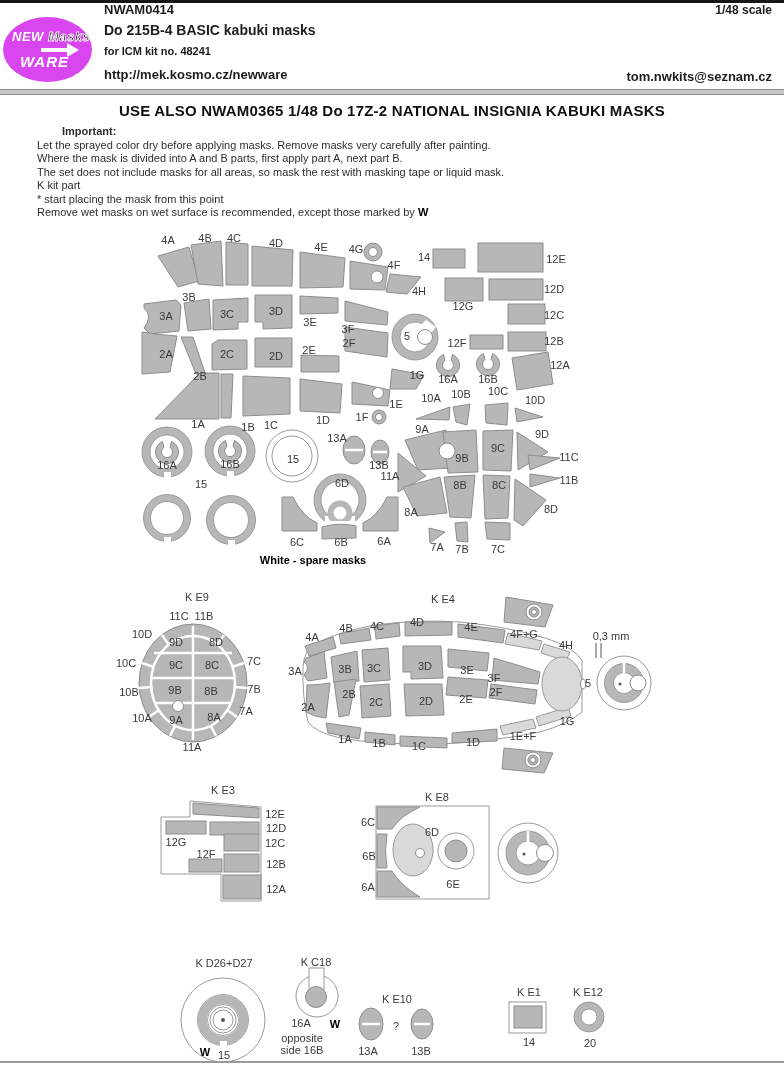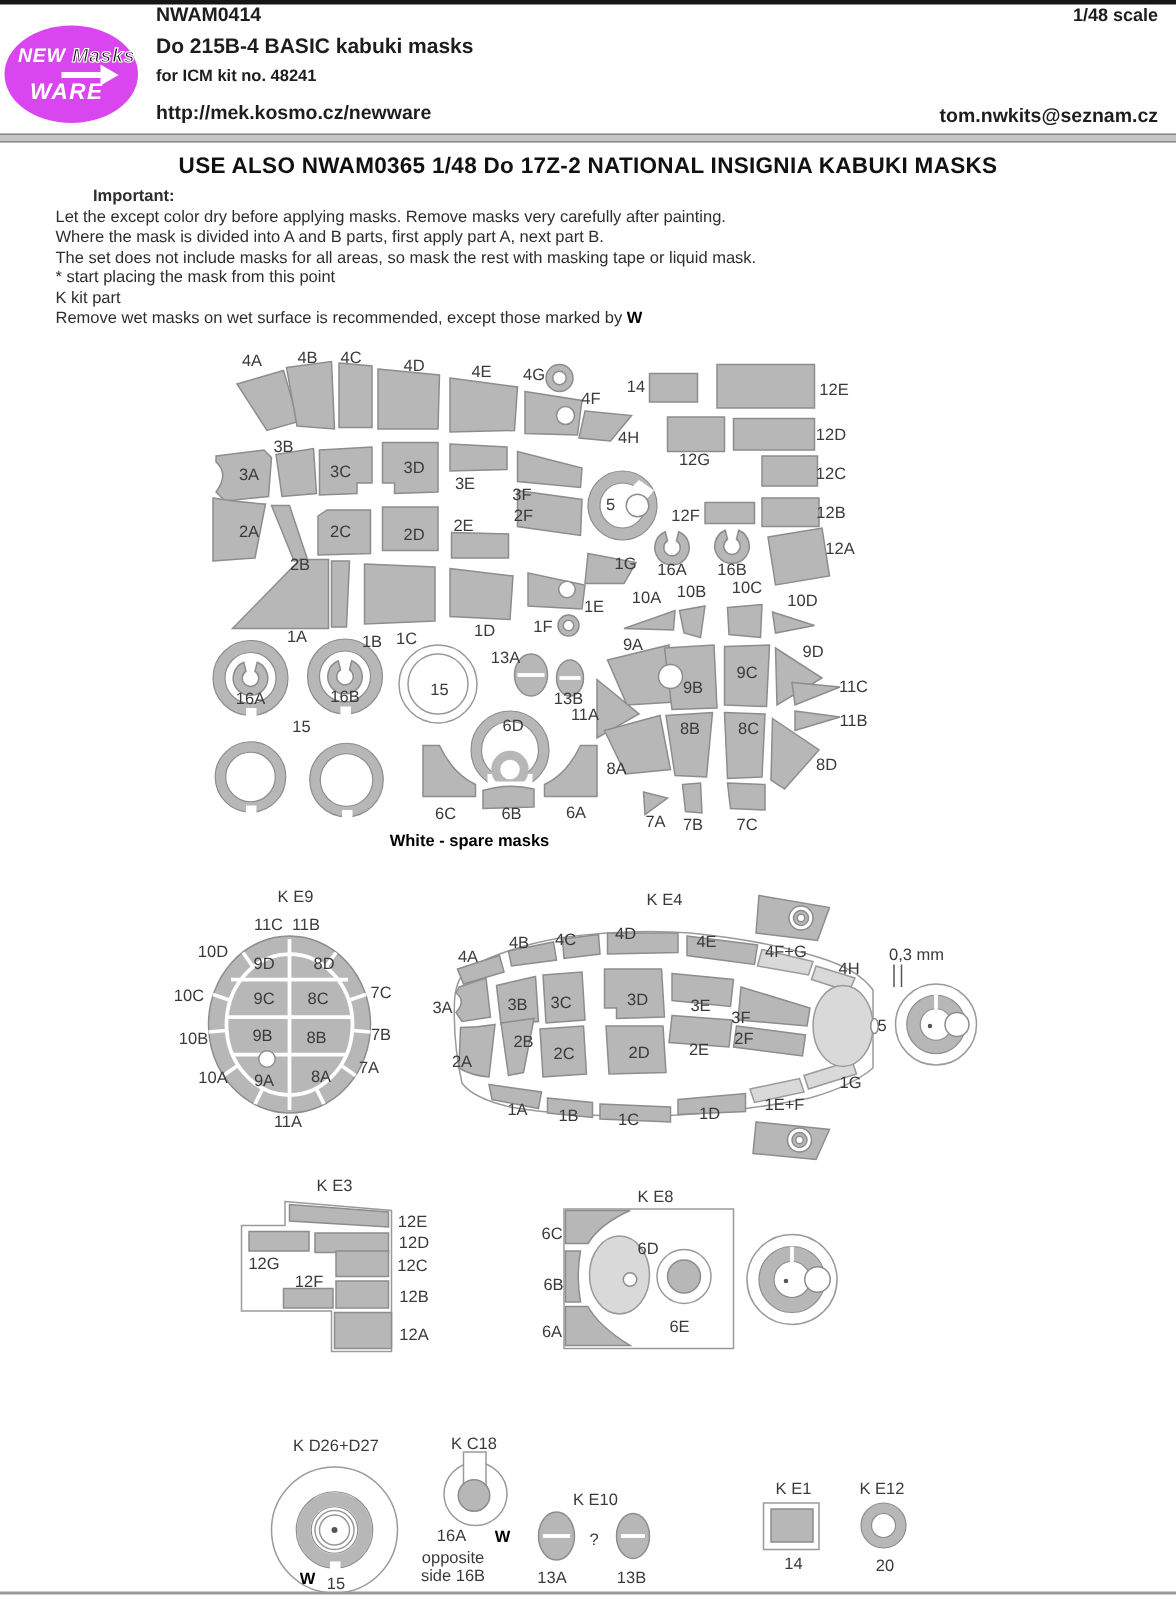--- a/index.html
+++ b/index.html
@@ -57,25 +57,25 @@
 <div class="hurl">http://mek.kosmo.cz/newware</div>
 <div class="hscale">1/48 scale</div>
 <div class="hemail">tom.nwkits@seznam.cz</div>
 <div class="divider"></div>
 
 <div class="notice">USE ALSO NWAM0365 1/48 Do 17Z-2 NATIONAL INSIGNIA KABUKI MASKS</div>
 
 <div class="instr">
   <div class="head">Important:</div>
   <div>
-      <div>Let the except color dry before applying masks. Remove masks very carefully after painting.</div>
+      <div>Let the sprayed color dry before applying masks. Remove masks very carefully after painting.</div>
       <div>Where the mask is divided into A and B parts, first apply part A, next part B.</div>
       <div>The set does not include masks for all areas, so mask the rest with masking tape or liquid mask.</div>
+      <div>K kit part</div>
       <div>* start placing the mask from this point</div>
-      <div>K kit part</div>
     </div>
   <div><span>Remove wet masks on wet surface is recommended, except those marked by </span><b>W</b></div>
 </div>
 
 <svg width="784" height="1066" viewBox="0 0 784 1066">
   <defs>
     <path id="ushape" class="m" d="M-4.5,-10.5 A11.5,11.5 0 1 0 4.5,-10.5 L3,-4.5 A5.5,5.5 0 1 1 -3,-4.5 Z"></path>
   </defs>
 
   <g>

